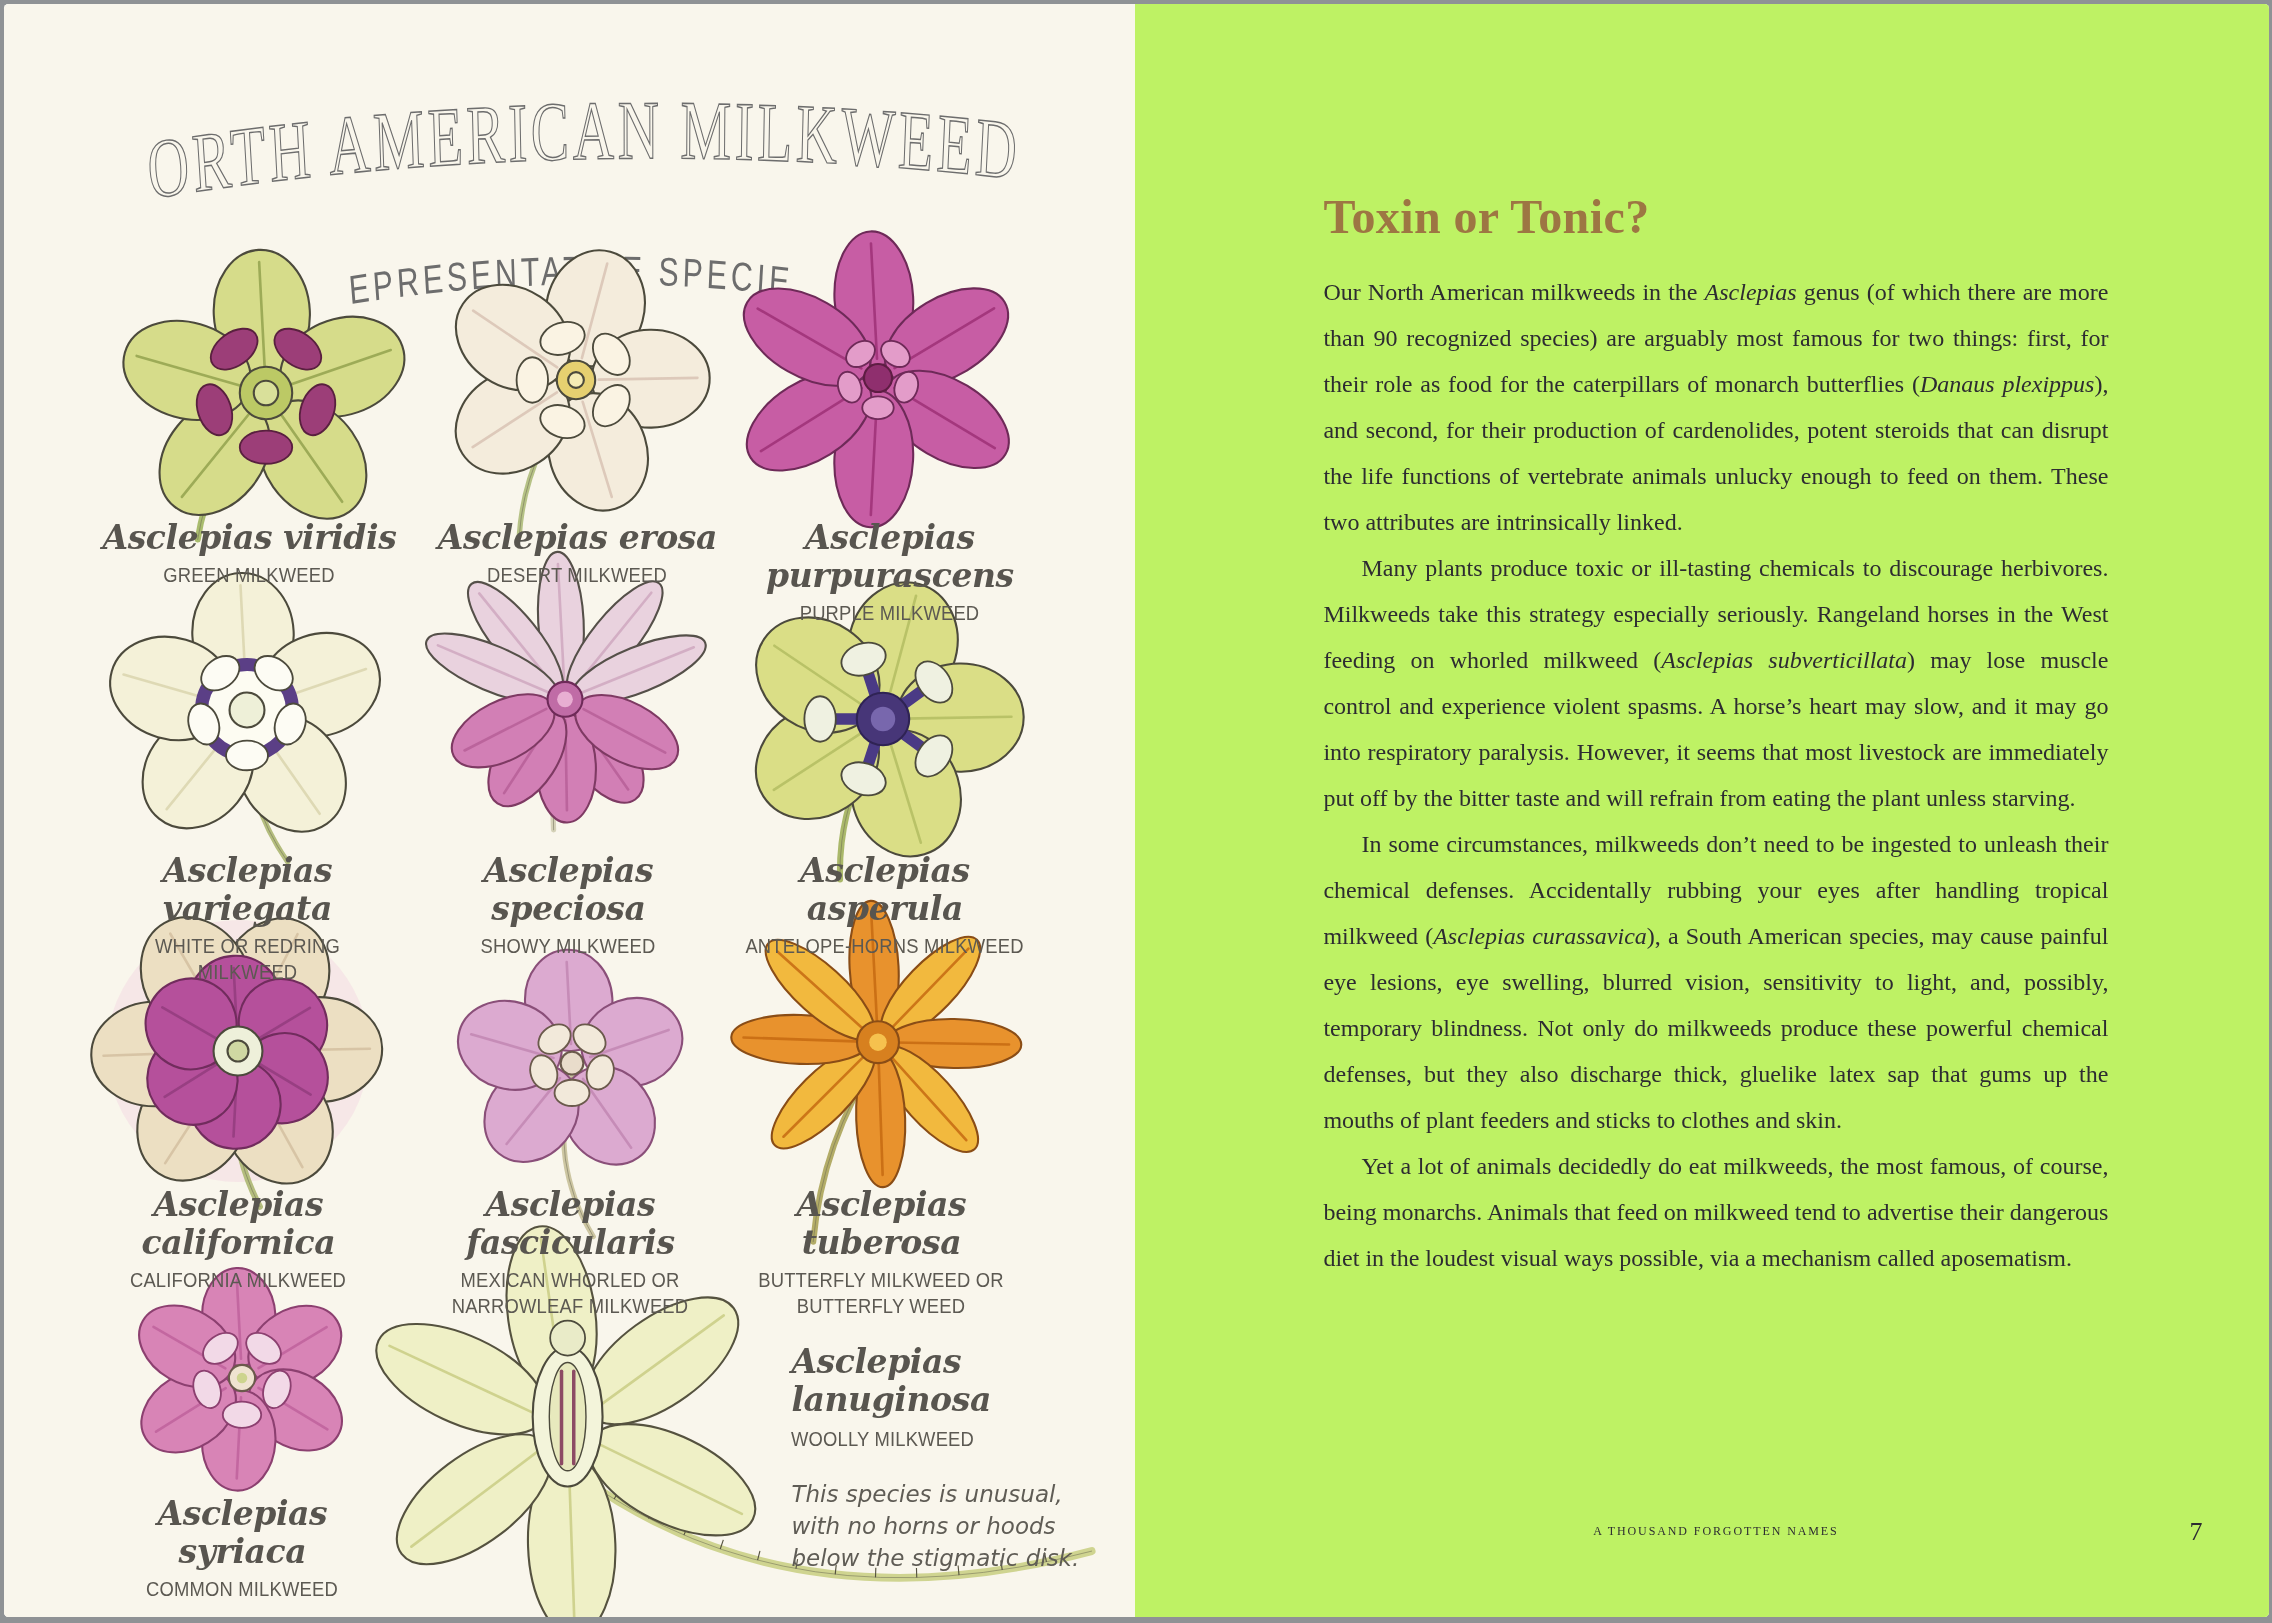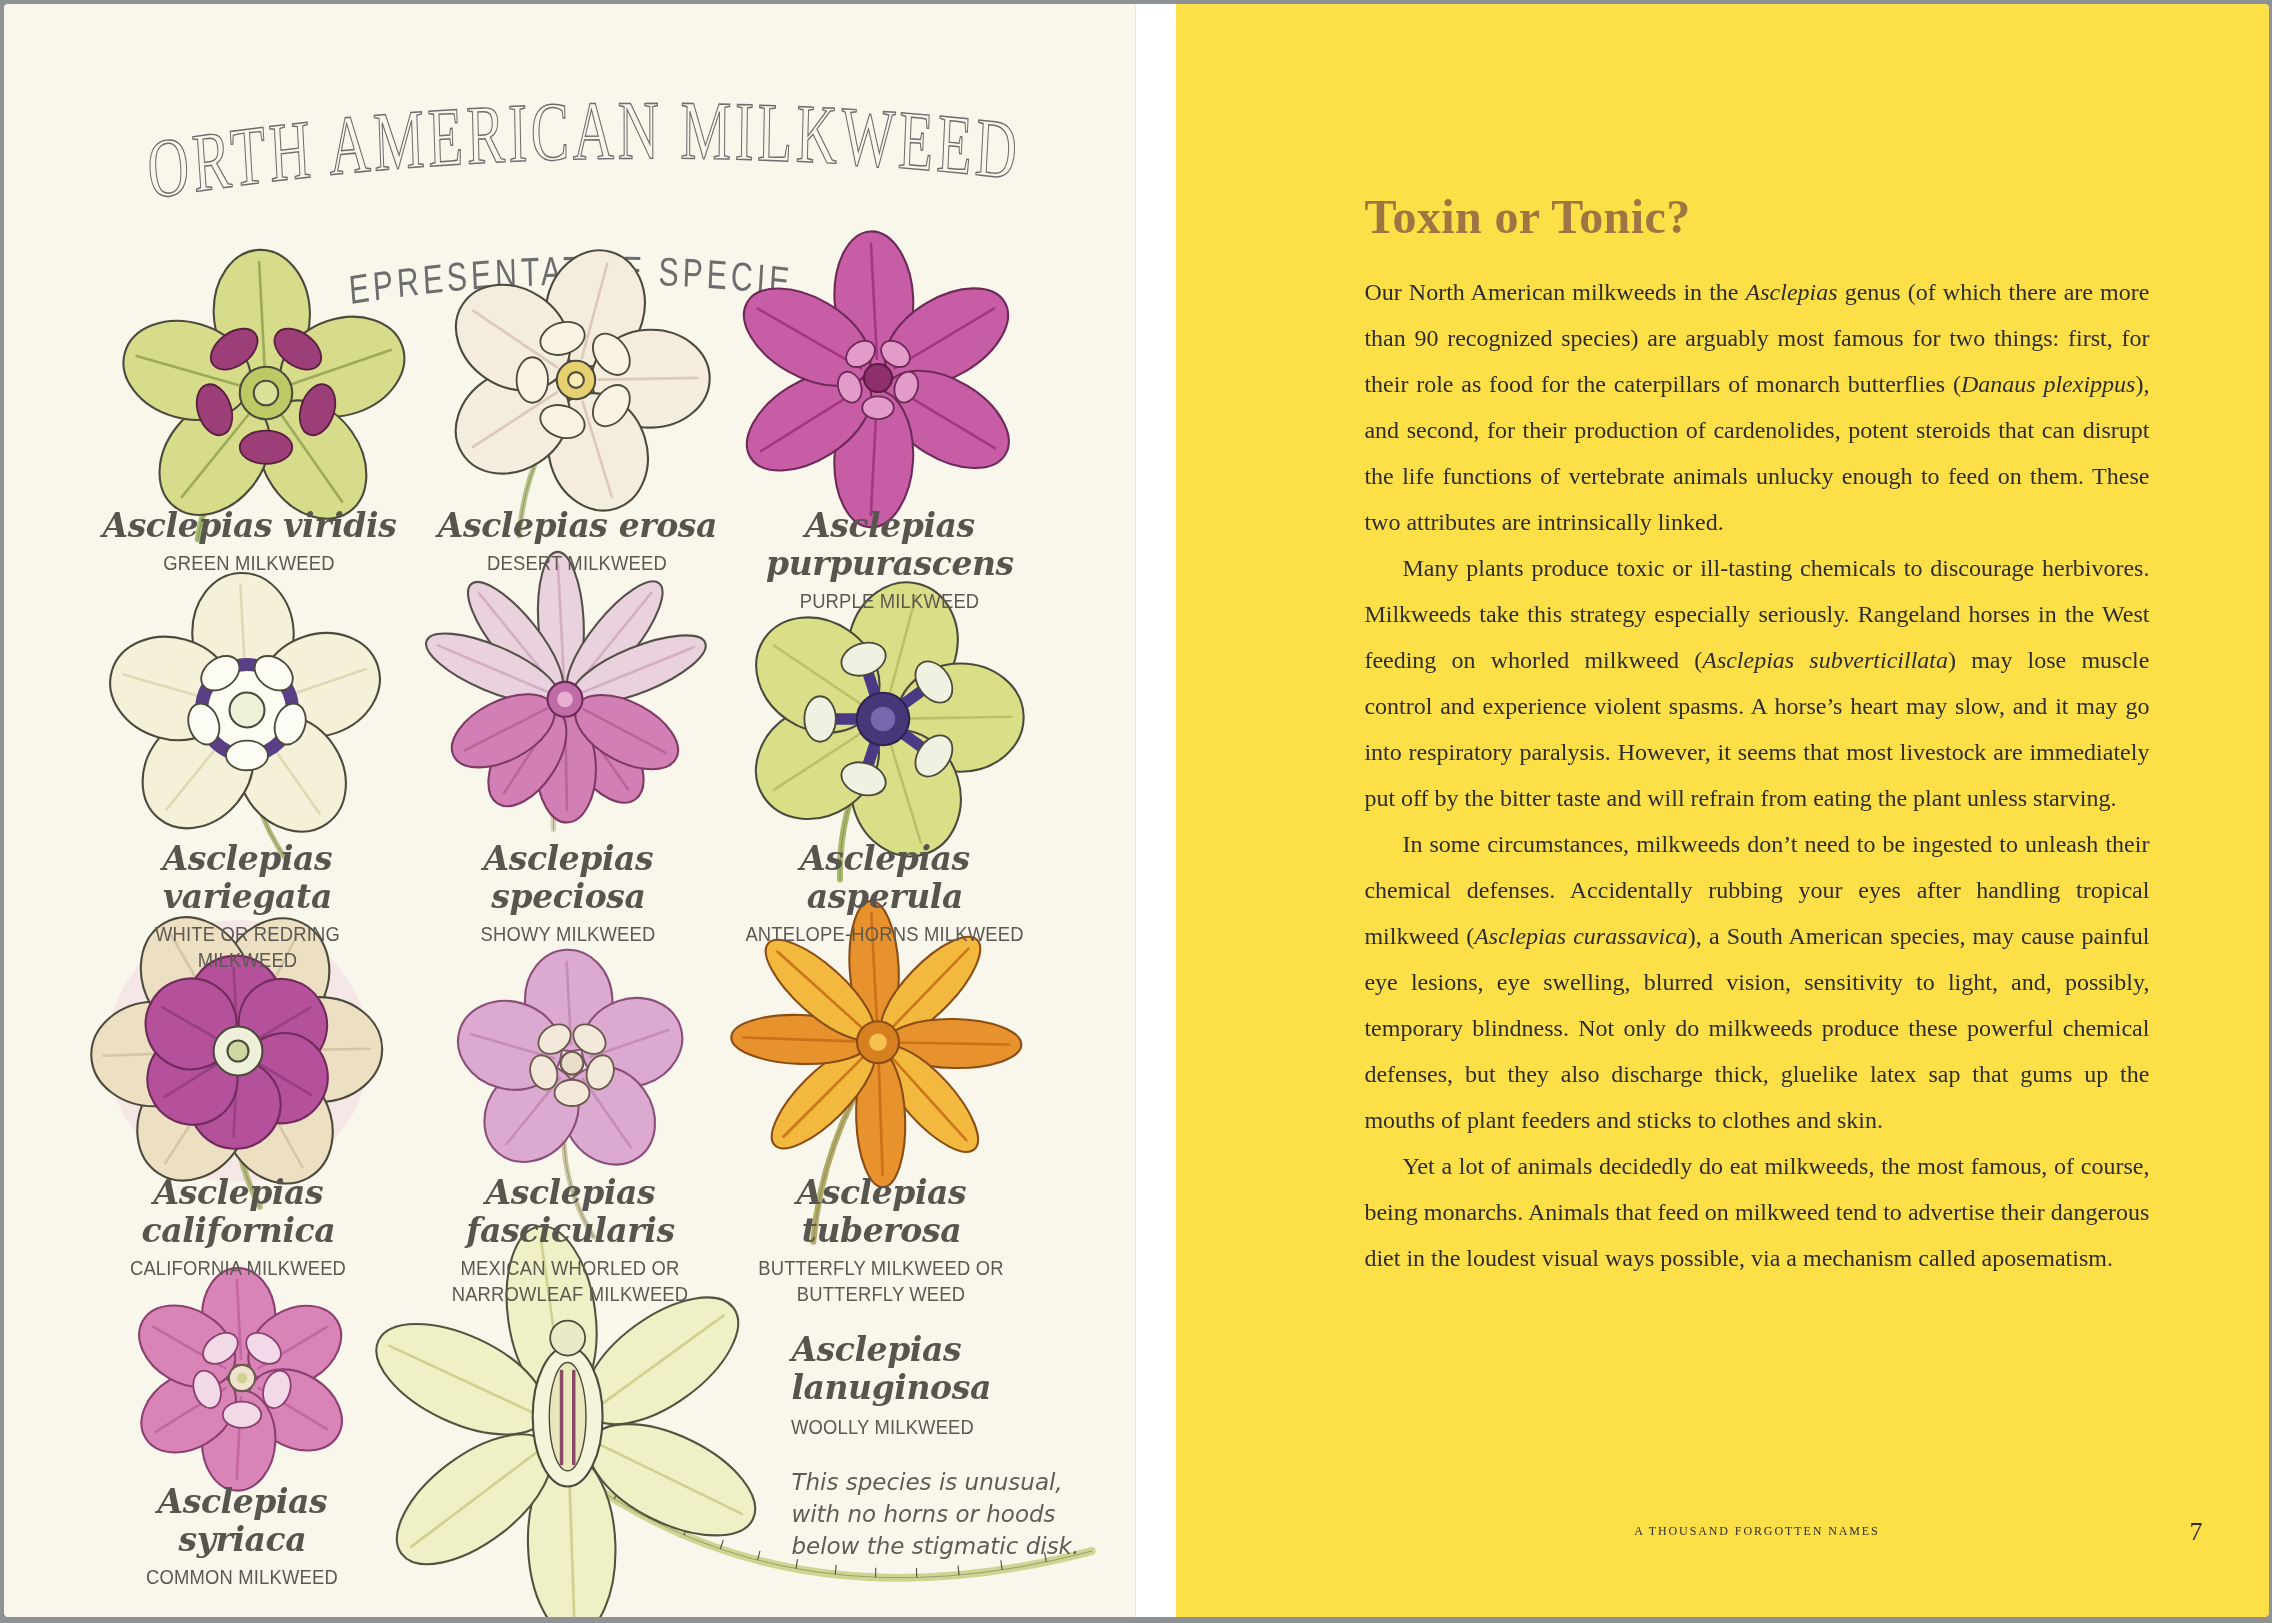--- a/index.html
+++ b/index.html
@@ -1,27 +1,27 @@
 <!DOCTYPE html>
 <html style="font-size:14px"><head>
 <meta charset="utf-8">
 <style>
   html,body{margin:0;padding:0;background:#6f7275;}
   .stage{position:relative;width:2273px;height:1623px;background:#8f9295;font-family:"Liberation Serif",serif;}
   .spread{position:absolute;left:4.4px;top:3.5px;right:4.4px;bottom:6.1px;border-radius:4.4px;overflow:hidden;background:#ffffff;}
   .page{position:absolute;top:0;height:100%;}
   .page.left{left:0;width:1131px;background:#f9f6ec;border-right:0.9px solid #eae6d8;}
-  .page.right{left:1172px;right:0;background:#fde047;}
+  .page.right{left:1131px;right:0;background:#bef264;}
   .abs{position:absolute;}
   svg.art{position:absolute;overflow:visible;}
   svg.flower{position:absolute;overflow:visible;}
 
   
   .label{position:absolute;text-align:center;color:#58554f;}
-  .label .latin{font-family:"DejaVu Serif",serif;font-style:italic;font-weight:600;font-size:33px;line-height:38px;letter-spacing:-0.4px;}
+  .label .latin{font-family:"DejaVu Serif",serif;font-style:italic;font-weight:600;font-size:33px;line-height:38px;letter-spacing:-0.4px;margin-top:12px;}
   .label .common{font-family:"Liberation Sans",sans-serif;font-size:20px;line-height:26px;letter-spacing:0.2px;color:#5c5952;margin:5.2px auto 0 auto;transform:scaleX(.92);transform-origin:50% 0;}
   .label.left-align{text-align:left;}
   .label.left-align .common{margin:7px 0 0 0;transform-origin:0 0;}
   .label .note{font-family:"DejaVu Sans",sans-serif;font-style:italic;font-size:23px;line-height:32px;color:#5f5c55;margin-top:26px;width:288px;}
 
   
   .heading{position:absolute;left:188px;top:185px;font-family:"Liberation Serif",serif;font-weight:700;font-size:48px;color:#9d7643;letter-spacing:0.4px;}
   .bodytext{position:absolute;left:188px;top:265px;width:785px;font-family:"Liberation Serif",serif;font-size:24px;line-height:46px;color:#2d2c31;text-align:justify;}
   .bodytext p{margin:0;}
   .bodytext p + p{text-indent:38px;}

